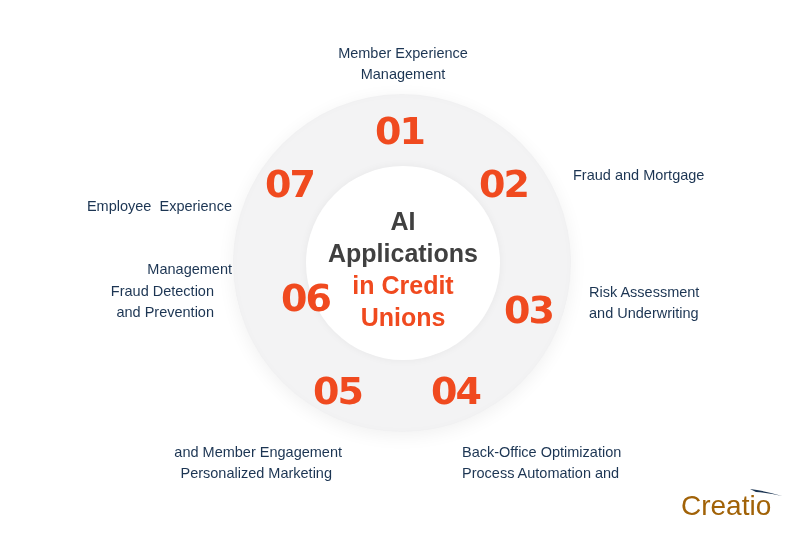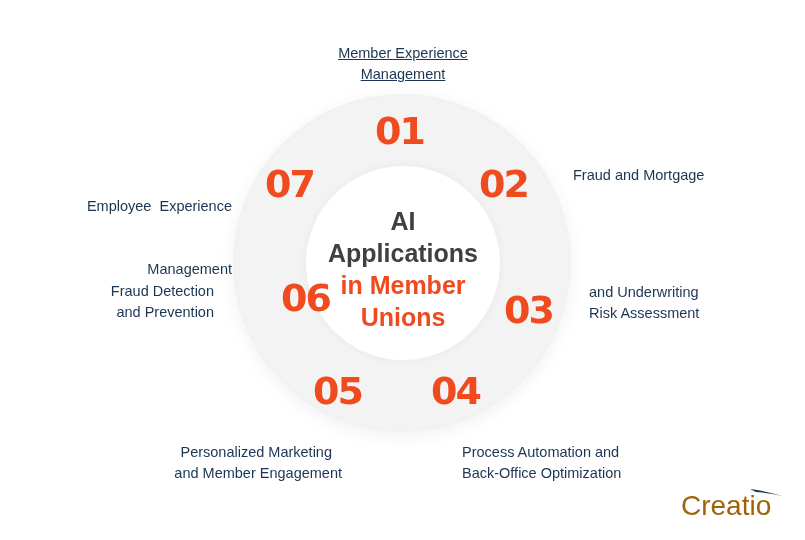--- a/index.html
+++ b/index.html
@@ -25,65 +25,65 @@
   .c-navy { color: #404040; }
   .c-orange { color: #f04a1f; }
   .num {
     position: absolute; color: #f04a1f; font-weight: 900; font-size: 38px;
     font-family: "DejaVu Sans", sans-serif; letter-spacing: -2px; line-height: 1;
   }
   .label {
     position: absolute; color: #1c3553; font-size: 14.5px; line-height: 21px;
   }
   .right { text-align: right; }
-  .center { text-align: center; text-decoration: underline; }
+  .center { text-align: center; }
   .logo {
     position: absolute; left: 681px; top: 490px; color: #a16207; font-size: 28px; font-family: "Liberation Sans", sans-serif;
   }
   .logo-swoosh { position: absolute; left: 748px; top: 487px; }
 </style>
 </head>
 <body>
 
 <div class="ring"></div>
 <div class="inner"></div>
 
 <div class="center-text">
   <div class="c-navy">AI</div>
   <div class="c-navy">Applications</div>
-  <div class="c-orange">in Member</div>
+  <div class="c-orange">in Credit</div>
   <div class="c-orange">Unions</div>
 </div>
 
 <div class="num" style="left:375px; top:112px;">01</div>
 <div class="num" style="left:479px; top:165px;">02</div>
 <div class="num" style="left:504px; top:291px;">03</div>
 <div class="num" style="left:431px; top:372px;">04</div>
 <div class="num" style="left:313px; top:372px;">05</div>
 <div class="num" style="left:241px; top:279px;margin-left:40px;">06</div>
 <div class="num" style="left:265px; top:165px;">07</div>
 
 <div class="label center" style="left:293px; top:43px; width:220px;">
   <div>Member Experience</div>
   <div>Management</div>
 </div>
 <div class="label" style="left:573px; top:165px; width:200px;">
   <div>Fraud and Mortgage</div>
 </div>
 <div class="label" style="left:589px; top:282px; width:200px;">
+  <div>Risk Assessment</div>
   <div>and Underwriting</div>
-  <div>Risk Assessment</div>
 </div>
 <div class="label" style="left:462px; top:442px; width:240px;">
+  <div>Back-Office Optimization</div>
   <div>Process Automation and</div>
-  <div>Back-Office Optimization</div>
 </div>
 <div class="label right" style="left:100px; top:442px; width:242px;">
+  <div>and Member Engagement</div>
   <div style="padding-right:10px;">Personalized Marketing</div>
-  <div>and Member Engagement</div>
 </div>
 <div class="label right" style="left:30px; top:281px; width:184px;">
   <div>Fraud Detection</div>
   <div>and Prevention</div>
 </div>
 <div class="label right" style="left:20px; top:154px; width:212px; white-space:pre;">
   <div>Employee  Experience</div>
   <div>Management</div>
 </div>
 

